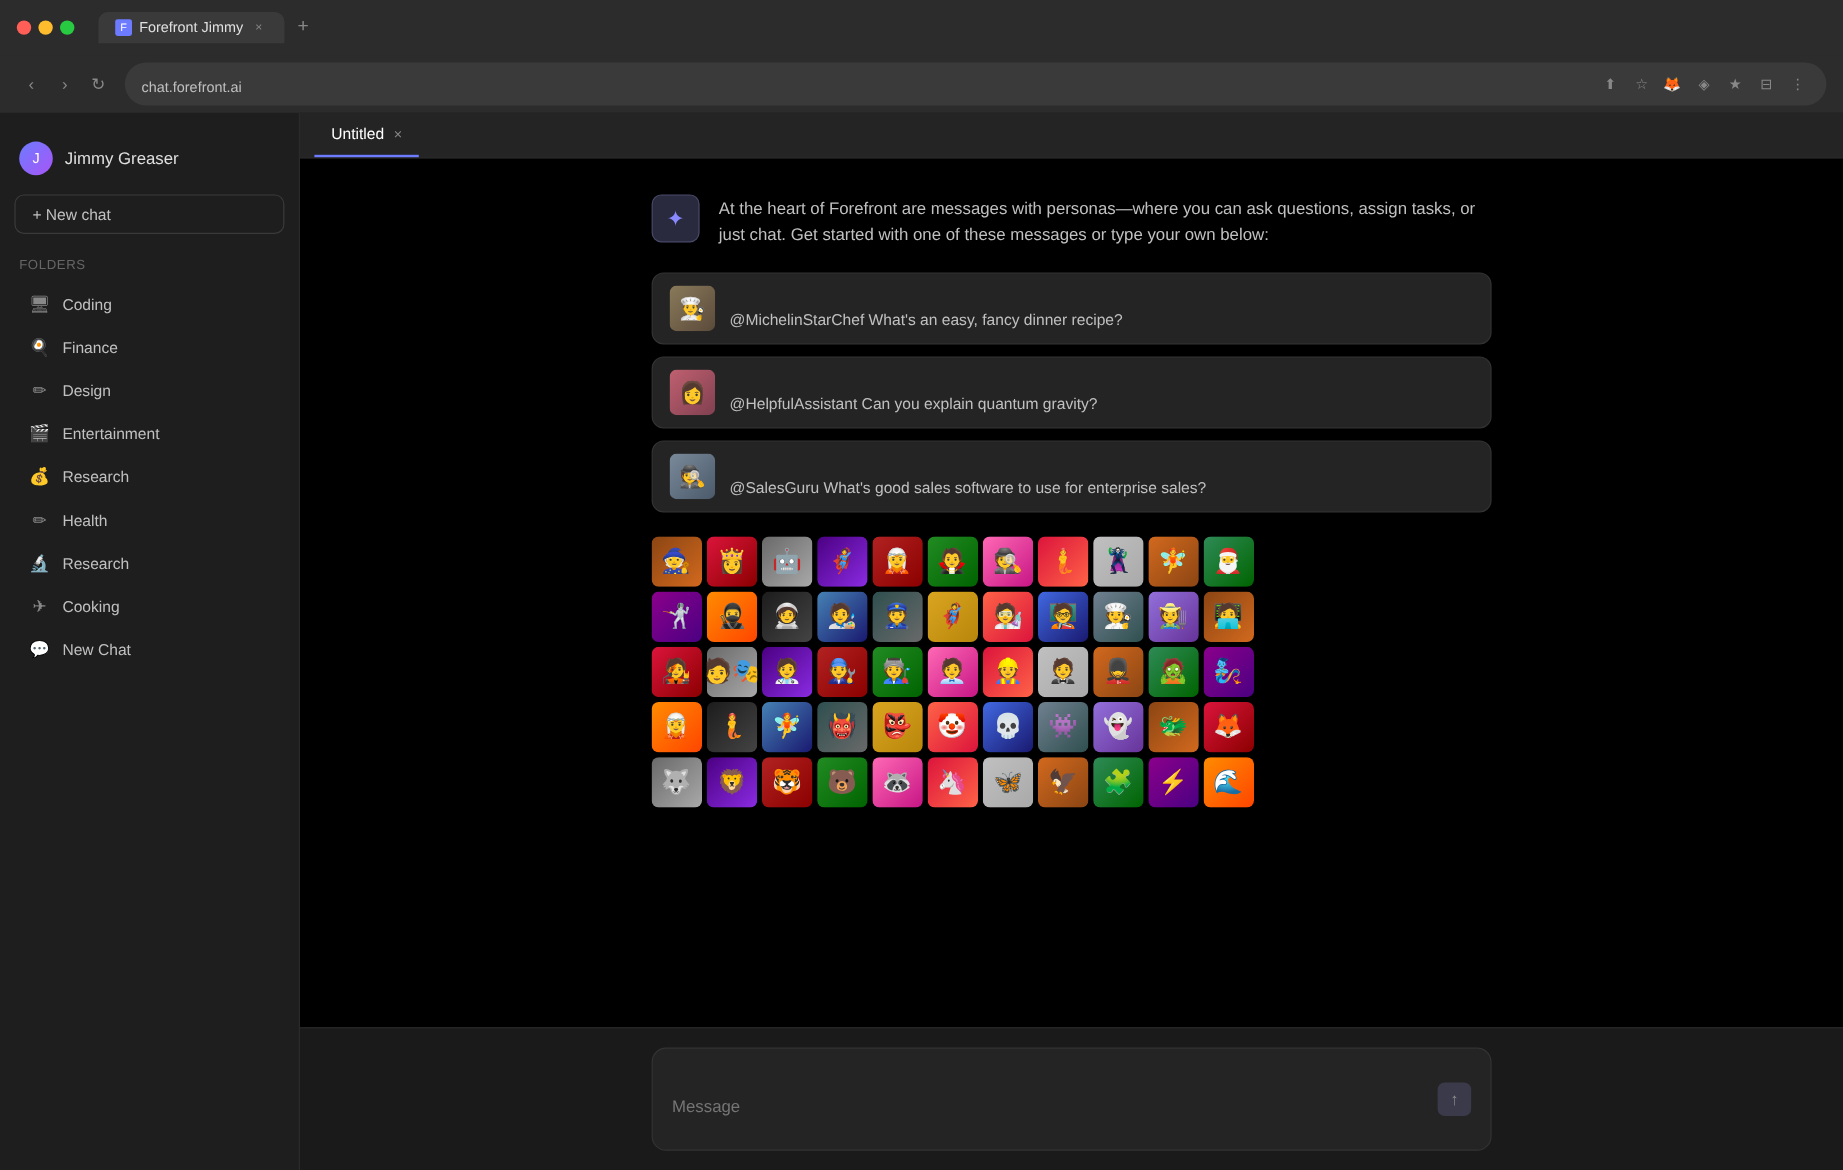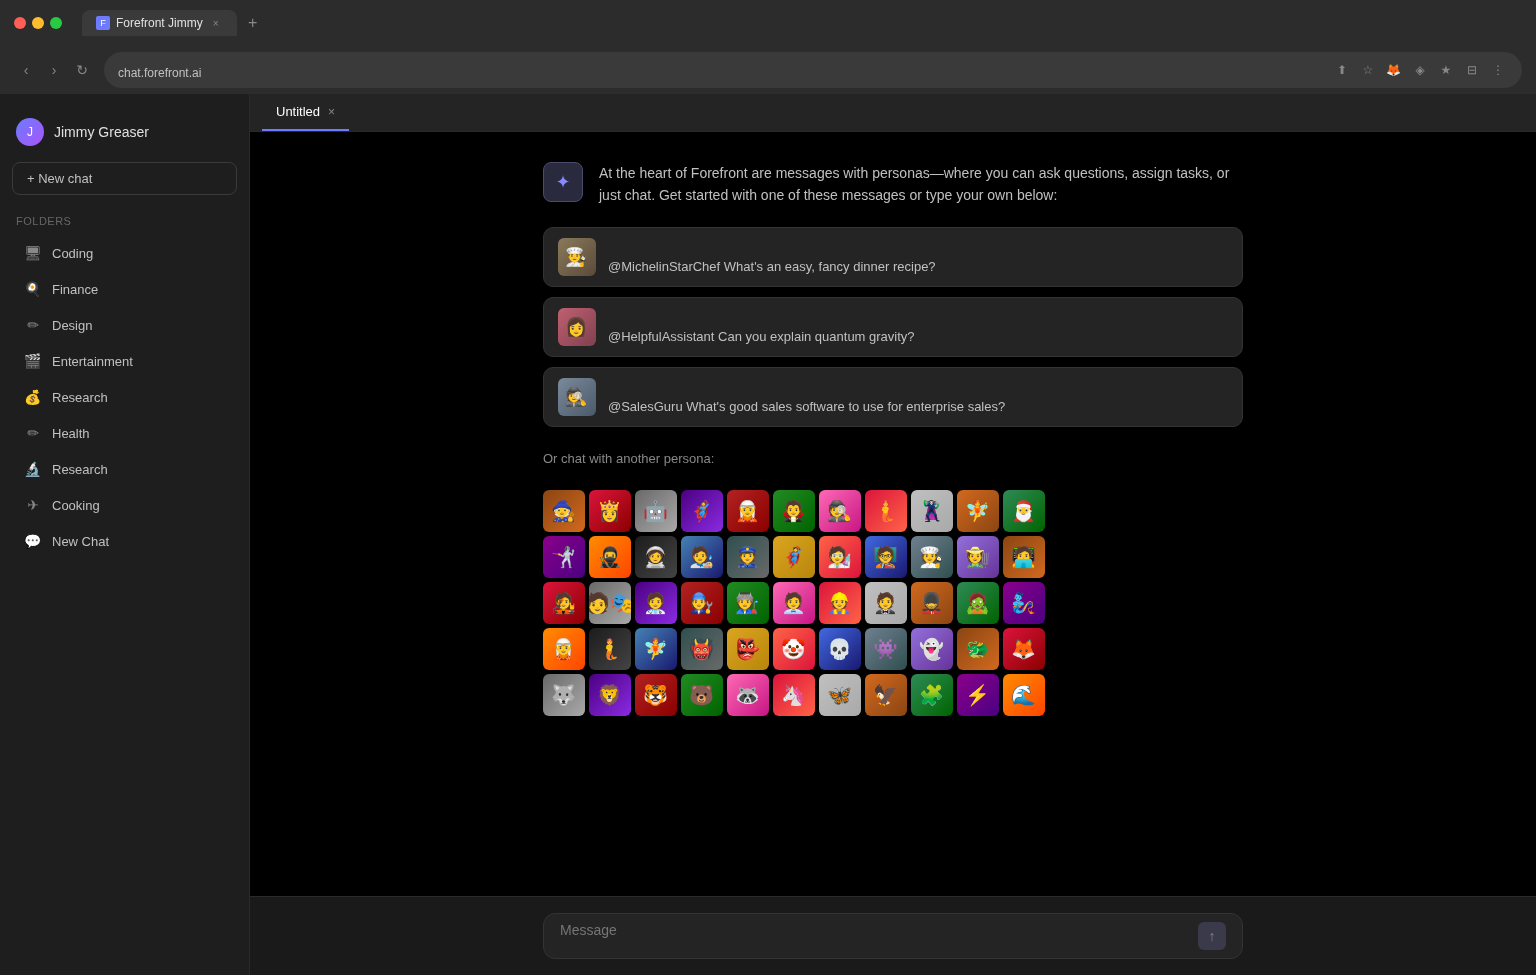--- a/index.html
+++ b/index.html
@@ -420,25 +420,25 @@
 
     
     .message-bar {
       padding: 16px 60px;
       background: #1a1a1a;
       border-top: 1px solid #2a2a2a;
     }
 
     .message-input-wrapper {
       display: flex;
-      align-items: flex-start;
+      align-items: flex-end;
       background: #242424;
       border: 1px solid #333;
       border-radius: 12px;
-      padding: 8px 16px;
+      padding: 28px 16px;
       max-width: 700px;
       margin: 0 auto;
     }
 
     .message-input {
       flex: 1;
       background: transparent;
       border: none;
       outline: none;
       color: #888;
@@ -575,21 +575,20 @@
           <span class="suggestion-text">@HelpfulAssistant Can you explain quantum gravity?</span>
         </div>
         <div class="suggestion-card">
           <div class="persona-avatar">
             <div class="persona-avatar-img" style="background: linear-gradient(135deg, #7a8a9a, #4a5a6a);">🕵</div>
           </div>
           <span class="suggestion-text">@SalesGuru What's good sales software to use for enterprise sales?</span>
         </div>
       </div>
 
-      <div class="or-chat-label">Or chat with another persona:</div>
 
       <div class="personas-grid" id="personas-grid">
       <div class="persona-cell">
             <div class="persona-cell-inner pc-0">🧙</div>
           </div>
           <div class="persona-cell">
             <div class="persona-cell-inner pc-1">👸</div>
           </div>
           <div class="persona-cell">
             <div class="persona-cell-inner pc-2">🤖</div>

